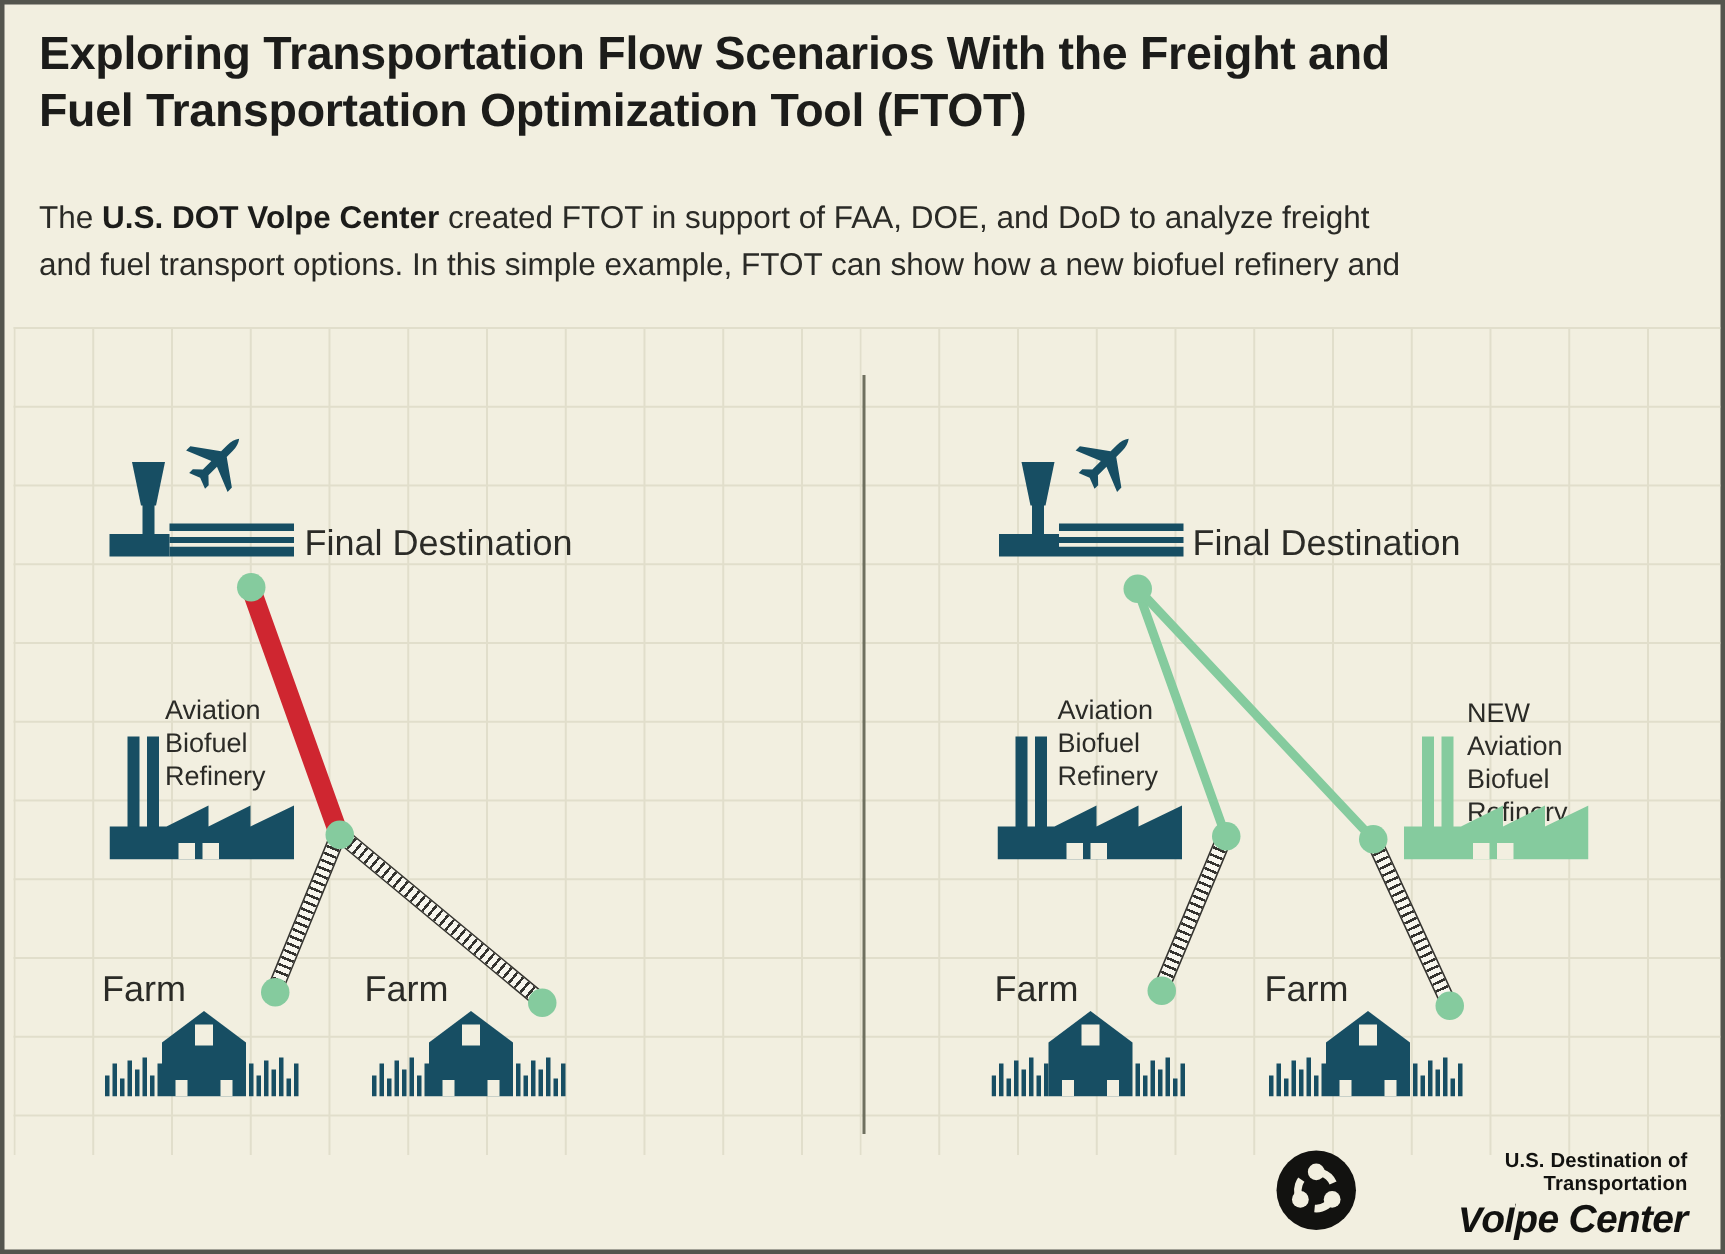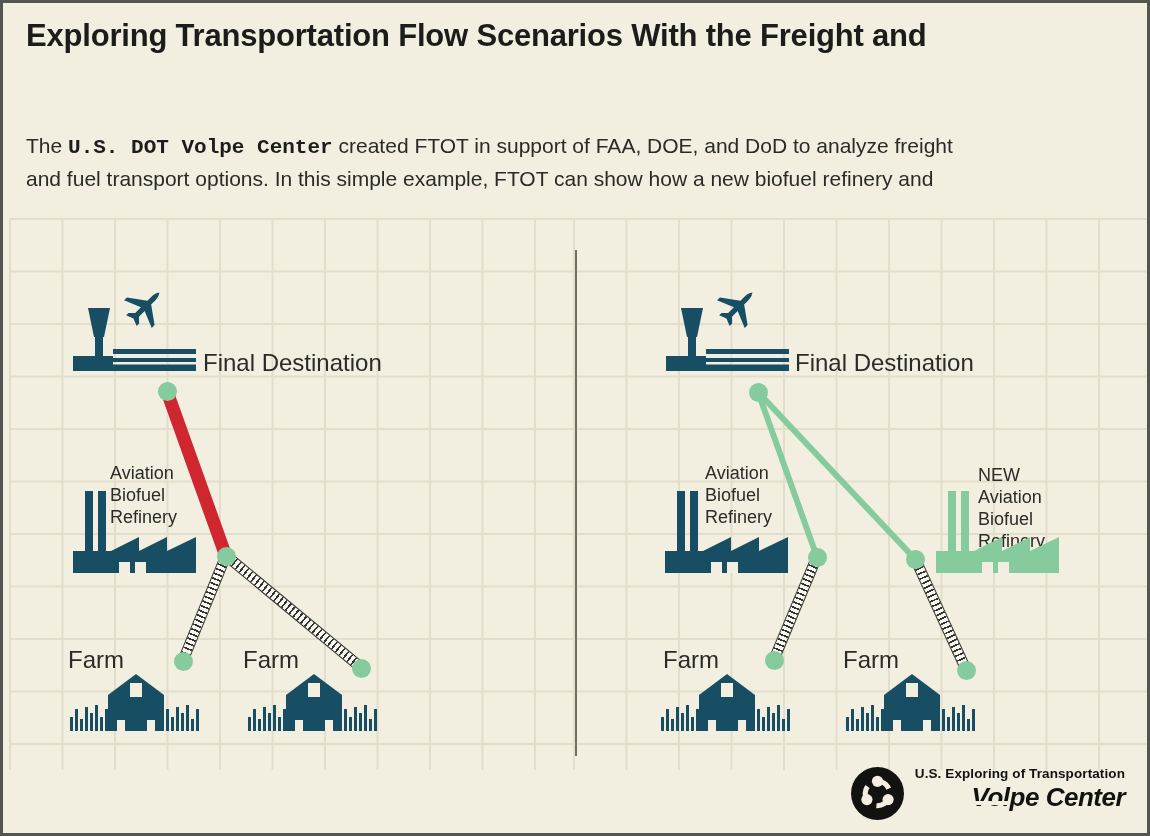--- a/index.html
+++ b/index.html
@@ -5,21 +5,21 @@
   html,body{margin:0;padding:0;background:#888;}
   .canvas{
     position:relative;width:1150px;height:836px;margin:0 auto;
     background:#f2efe0;border:3px solid #54554e;box-sizing:border-box;
     font-family:"Liberation Sans",sans-serif;overflow:hidden;
   }
   .title{position:absolute;left:23px;top:14px;font-size:31px;line-height:38px;
     font-weight:600;color:#1c1c1a;letter-spacing:-0.2px;}
   .intro{position:absolute;left:23px;top:128px;font-size:21px;line-height:30.5px;
     color:#2a2a26;}
-  .intro b{font-weight:700;color:#1c1c1a;font-family:Liberation Mono, monospace;}
+  .intro b{font-weight:700;color:#1c1c1a;}
   .grid{position:absolute;
     background-image:
       linear-gradient(to right,#e1decb 1.5px,transparent 1.5px),
       linear-gradient(to bottom,#e1decb 1.5px,transparent 1.5px);
     background-size:52.5px 52.5px;}
   .divider{position:absolute;left:572px;top:247px;width:2px;height:506px;background:#6f705f;}
   .label{position:absolute;font-size:24px;color:#2b2b27;white-space:nowrap;}
   .label3{position:absolute;font-size:18px;line-height:22px;color:#2b2b27;white-space:nowrap;}
   .congested{position:absolute;font-size:24px;font-weight:700;color:#171715;white-space:nowrap;}
   .node{position:absolute;width:19px;height:19px;border-radius:50%;background:#85cb9e;z-index:6;}
@@ -38,20 +38,21 @@
   .footer-center{font-size:26px;font-weight:700;font-style:italic;letter-spacing:-0.5px;margin-top:1px;}
   .volpe-slash{position:absolute;left:903px;top:798px;width:104px;height:3.5px;background:#f2efe0;z-index:8;}
 </style>
 </head>
 <body>
 
 <div class="canvas">
 
   <div class="title">
     <div>Exploring Transportation Flow Scenarios With the Freight and</div>
+    <div>Fuel Transportation Optimization Tool (FTOT)</div>
   </div>
 
   <div class="intro">
     <div><span>The </span><b>U.S. DOT Volpe Center</b><span> created FTOT in support of FAA, DOE, and DoD to analyze freight</span></div>
     <div>and fuel transport options. In this simple example, FTOT can show how a new biofuel refinery and</div>
   </div>
 
   <div class="grid" style="left:6px;top:215px;width:567px;height:552px;"></div>
   <div class="grid" style="left:570px;top:215px;width:574px;height:552px;"></div>
   <div class="divider"></div>
@@ -245,18 +246,18 @@
   <div class="node" style="left:953.5px;top:657.5px;"></div>
 
   <svg class="icon" style="left:847px;top:763px;" width="55" height="55" viewBox="0 0 54 54">
     <circle cx="27" cy="27" r="26" fill="#121210"></circle>
     <circle cx="27" cy="27" r="12" fill="none" stroke="#f2efe0" stroke-width="5" stroke-dasharray="16 9.13" transform="rotate(18 27 27)"></circle>
     <circle cx="27" cy="15" r="5.5" fill="#f2efe0"></circle>
     <circle cx="37.4" cy="33" r="5.5" fill="#f2efe0"></circle>
     <circle cx="16.6" cy="33" r="5.5" fill="#f2efe0"></circle>
   </svg>
   <div class="footer-text">
-    <div class="footer-agency">U.S. Exploring of Transportation</div>
+    <div class="footer-agency">U.S. Destination of Transportation</div>
     <div class="footer-center"><span>Volpe</span><span> Center</span></div>
   </div>
   <div class="volpe-slash"></div>
 
 </div>
 
 </body></html>

